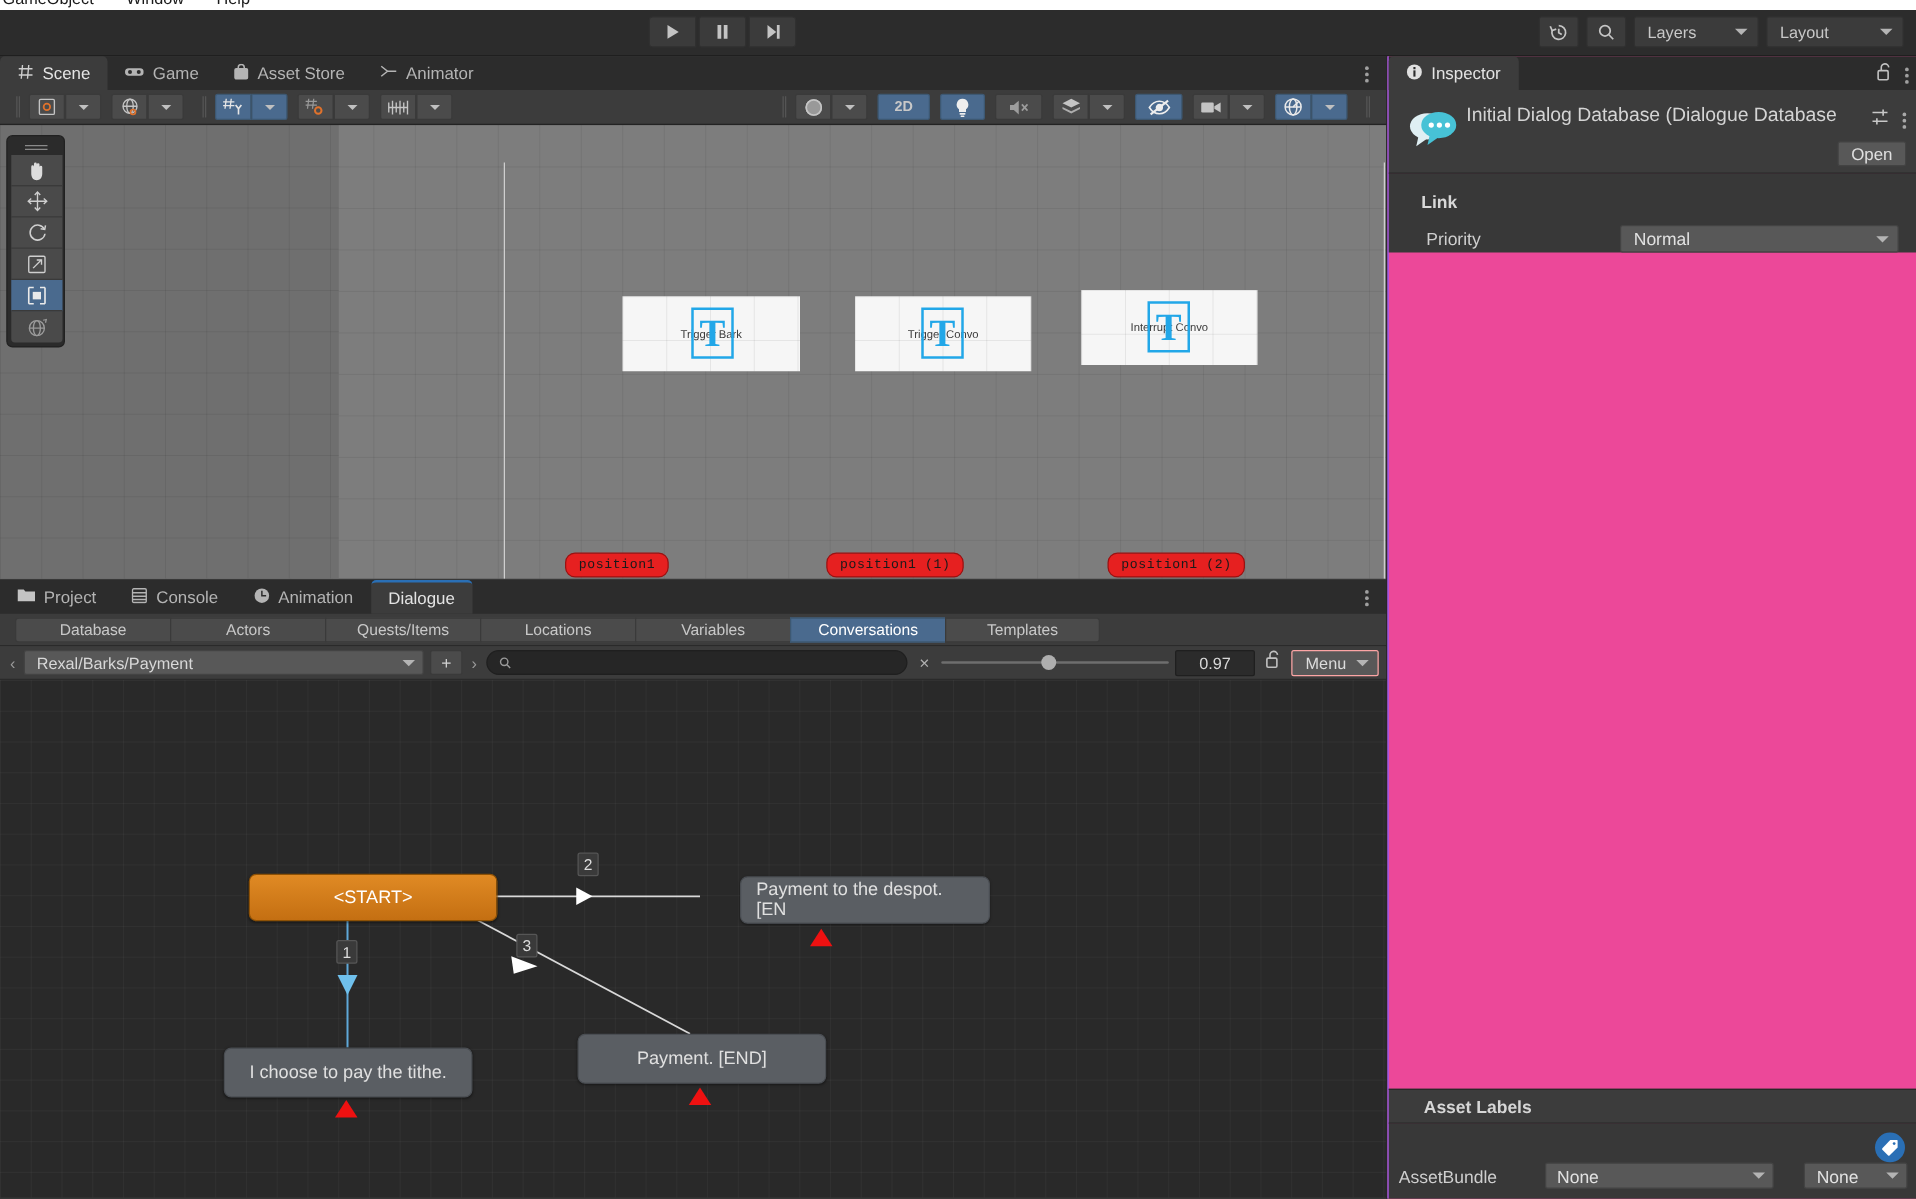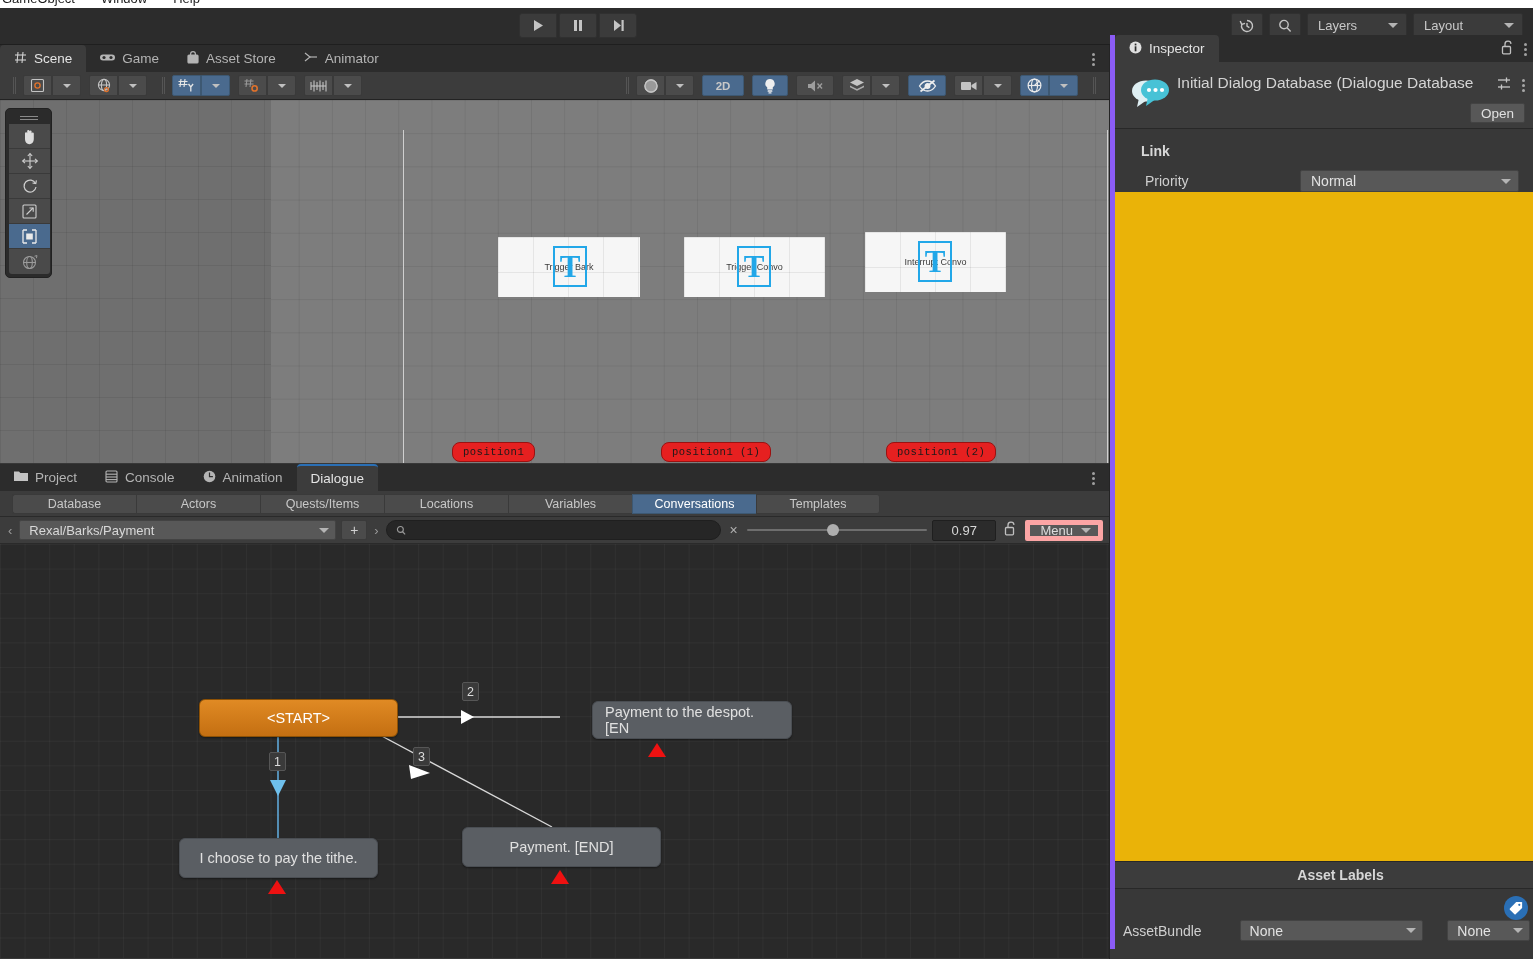--- a/index.html
+++ b/index.html
@@ -198,21 +198,21 @@
   }
   .x-btn { color: #b0b0b0; font-size: 14px; padding: 0 4px; }
   .zoom-slider { width: 182px; height: 20px; position: relative; display: flex; align-items: center; }
   .zoom-track { position: absolute; left: 0; right: 0; height: 2px; background: #6e6e6e; border-radius: 1px; }
   .zoom-knob { position: absolute; left: 80px; width: 12px; height: 12px; border-radius: 50%; background: #aeaeae; }
   .zoom-val {
     width: 65px; height: 21px; background: #2b2b2b; border: 1px solid #1f1f1f; border-radius: 2px;
     display: flex; align-items: center; justify-content: center; color: #d8d8d8; font-size: 13px;
   }
   .menu-btn {
-    height: 21px; background: #585858; border: 5px solid #fca5a5; border-radius: 2px;
+    height: 21px; background: #585858; border: 1px solid #fca5a5; border-radius: 2px;
     display: flex; align-items: center; gap: 8px; padding: 0 7px 0 10px;
     color: #dcdcdc; font-size: 13px;
   }
 
   .graph {
     position: relative; width: 1109px; height: 414px; background: #292929;
     background-image: linear-gradient(to right, rgba(255,255,255,.035) 1px, transparent 1px),
                       linear-gradient(to bottom, rgba(255,255,255,.035) 1px, transparent 1px);
     background-size: 24.6px 24.6px;
     overflow: hidden;
@@ -235,22 +235,22 @@
     color: #dcdcdc; font-size: 12.5px; padding: 0 4px;
   }
   .red-tri {
     position: absolute; width: 0; height: 0;
     border-left: 9px solid transparent; border-right: 9px solid transparent;
     border-bottom: 14px solid #ee1111;
   }
 
   
   .inspector {
-    position: absolute; left: 1110px; top: 35px; width: 423px; height: 914px;
-    background: #eab308; border-left: 5px solid #8b5cf6;
+    position: absolute; left: 1110px; top: 45px; width: 423px; height: 914px;
+    background: #ec4899; border-left: 1px solid #8b5cf6;
   }
   .insp-tabbar {
     height: 27px; background: #2c2c2c; display: flex; align-items: flex-end; position: relative;
   }
   .insp-tab {
     height: 27px; padding: 0 14px; display: flex; align-items: center; gap: 7px;
     font-size: 13.5px; color: #e4e4e4; background: #3c3c3c; border-radius: 4px 4px 0 0;
   }
   .insp-tools { position: absolute; right: 6px; top: 5px; display: flex; align-items: center; gap: 10px; }
   .insp-header {
@@ -277,21 +277,21 @@
   .insp-label { font-size: 14px; color: #cfcfcf; width: 155px; }
   .insp-dropdown {
     flex: 1; margin-right: 14px; height: 22px; background: #585858; border: 1px solid #434343;
     border-radius: 2px; display: flex; align-items: center; justify-content: space-between;
     padding: 0 7px 0 10px; color: #e2e2e2; font-size: 14px;
   }
   .asset-labels-hdr {
     position: absolute; left: 0; bottom: 60px; width: 423px; height: 28px;
     background: #3c3c3c; border-top: 1px solid #282828; border-bottom: 1px solid #282828;
     display: flex; align-items: center; padding-left: 28px;
-    font-size: 14px; font-weight: bold; color: #d6d6d6; justify-content: center;
+    font-size: 14px; font-weight: bold; color: #d6d6d6;
   }
   .asset-bottom {
     position: absolute; left: 0; bottom: 0; width: 423px; height: 60px; background: #383838;
   }
   .tag-circle {
     position: absolute; right: 10px; top: 7px; width: 24px; height: 24px; border-radius: 50%;
     background: #2a6fb5; display: flex; align-items: center; justify-content: center;
   }
   .ab-row { position: absolute; left: 8px; bottom: 8px; right: 8px; display: flex; align-items: center; gap: 24px; }
   .ab-label { font-size: 14px; color: #cfcfcf; width: 110px; }

